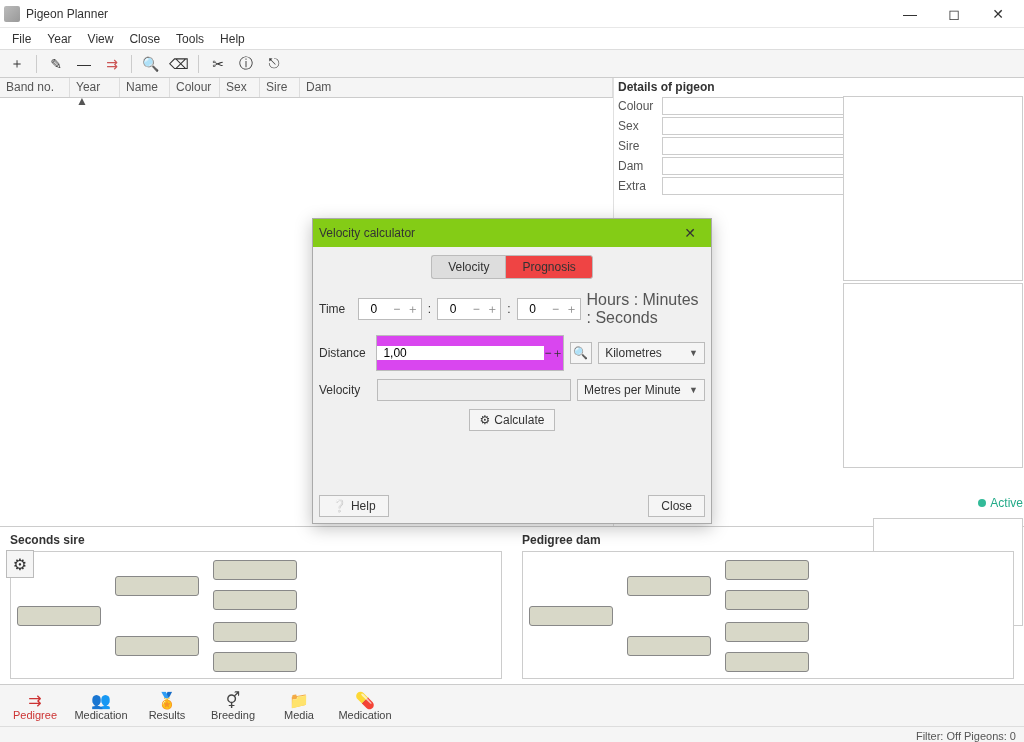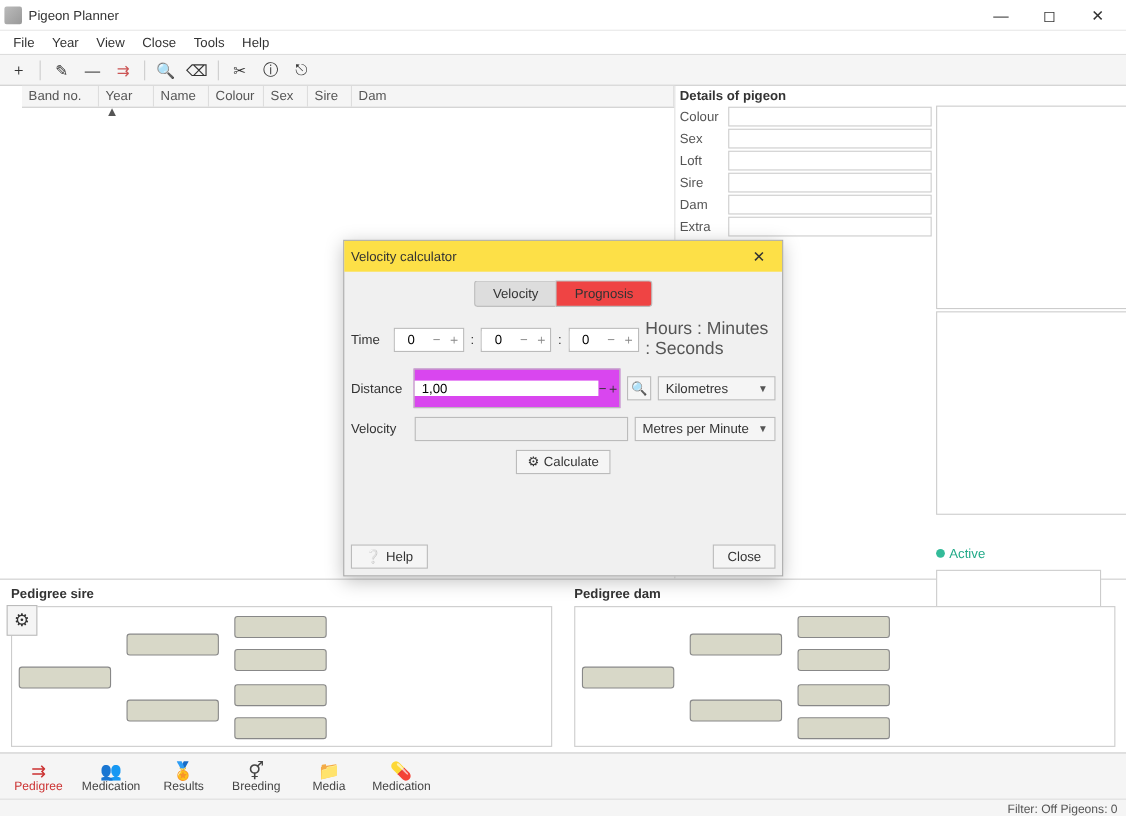--- a/index.html
+++ b/index.html
@@ -57,21 +57,21 @@
     display: flex; align-items: center; justify-content: center;
     border-radius: 3px;
     font-size: 14px;
     color: #333;
   }
   .tool-sep { width:1px; height:18px; background:#ccc; margin:0 4px; }
   .main-area {
     display: flex;
     height: 448px;
   }
-  .left-col { flex: 1; border-right:1px solid #e0e0e0;padding-left:20px; }
+  .left-col { flex: 1; border-right:1px solid #e0e0e0; }
   .table-header {
     display: flex;
     background: #f5f5f5;
     border-bottom: 1px solid #ccc;
     height: 20px;
     color: #555;
   }
   .th {
     padding: 2px 6px;
     border-right: 1px solid #ddd;
@@ -89,21 +89,21 @@
     flex: 0 0 185px;
     height: 18px;
     border: 1px solid #ccc;
     background: #fff;
   }
   .second-col {
     width: 180px;
   }
   .right-top { display:flex; gap:4px;}
   .right-top-left { flex:1; }
-  .right-top-right { width: 172px; display:flex; flex-direction:column; align-items:flex-start;}
+  .right-top-right { width: 172px; display:flex; flex-direction:column; align-items:flex-end;}
   .active-lbl { color:#2a8; margin-top:28px; font-size:12px}
   .active-dot { display:inline-block; width:8px; height:8px; border-radius:50%; background:#3b9; margin-right:4px;}
   .image-box {
     width: 150px; height:108px; border:1px solid #ccc; background:#fff;
     margin-top:8px; display:flex; align-items:center;justify-content:center;
   }
   .planner-icon { width:40px; height:40px; border:2px solid #a44; background:#fdd; position:relative;}
   .planner-icon:before{content:'';position:absolute;left:2px;top:2px;width:4px;height:36px;background:#a44;border-radius:2px;}
 
   
@@ -169,21 +169,21 @@
     position:absolute;
     left:312px; top:218px;
     width:400px; height:306px;
     background:#f0f0f0;
     border:1px solid #aaa;
     box-shadow:0 4px 16px rgba(0,0,0,0.25);
     display:flex; flex-direction:column;
   }
   .dialog-titlebar {
     height:28px; display:flex; align-items:center; padding:0 6px;
-    background:#fde047;
+    background:#84cc16;
   }
   .dialog-titlebar .title { flex:1; font-size:12px;}
   .dialog-body { flex:1; padding:8px 6px; }
   .dlg-tabs { display:flex; justify-content:center; margin-bottom:12px;}
   .dlg-tab {
     padding:4px 16px; border:1px solid #bbb; background:#ef4444;
     font-size:12px;
   }
   .dlg-tab:first-child { border-right:none; border-radius:3px 0 0 3px;}
   .dlg-tab:last-child { border-radius:0 3px 3px 0;}
@@ -273,24 +273,20 @@
   <div class="right-col">
     <div class="details-title">Details of pigeon</div>
     <div class="right-top">
       <div class="right-top-left">
         <div class="detail-row">
             <div class="detail-label">Colour</div>
             <div class="detail-input"></div>
           </div>
         <div class="detail-row">
             <div class="detail-label">Sex</div>
-            <div class="detail-input"></div>
-          </div>
-        <div class="detail-row">
-            <div class="detail-label">Loft</div>
             <div class="detail-input"></div>
           </div>
         <div class="detail-row">
             <div class="detail-label">Sire</div>
             <div class="detail-input"></div>
           </div>
         <div class="detail-row">
             <div class="detail-label">Dam</div>
             <div class="detail-input"></div>
           </div>
@@ -306,21 +302,21 @@
         <div class="image-box">
           <div class="planner-icon"></div>
         </div>
       </div>
     </div>
   </div>
 </div>
 
 <div class="bottom-area">
   <div class="pedigree-half">
-    <div class="pedigree-title">Pedigree sire</div>
+    <div class="pedigree-title">Seconds sire</div>
     <div class="pedigree-box">
       <div class="p-cell" style="left:6px;top:54px;width:84px"></div>
       <div class="p-cell" style="left:104px;top:24px;width:84px"></div>
       <div class="p-cell" style="left:104px;top:84px;width:84px"></div>
       <div class="p-cell" style="left:202px;top:8px;width:84px"></div>
       <div class="p-cell" style="left:202px;top:38px;width:84px"></div>
       <div class="p-cell" style="left:202px;top:70px;width:84px"></div>
       <div class="p-cell" style="left:202px;top:100px;width:84px"></div>
     </div>
   </div>

